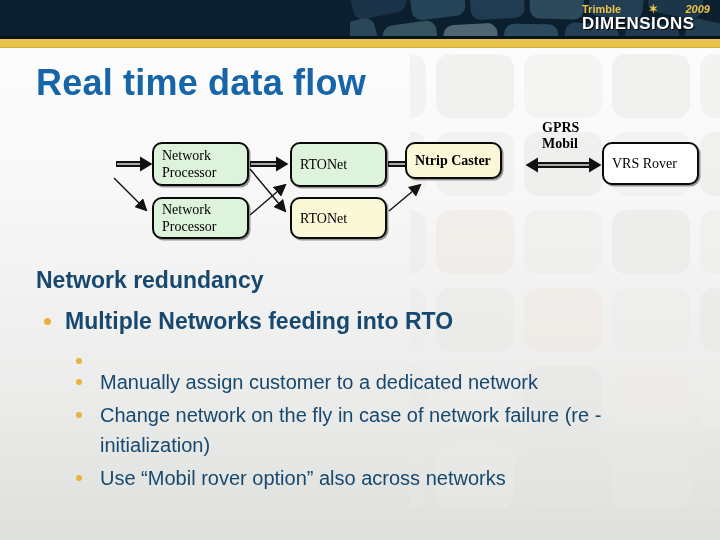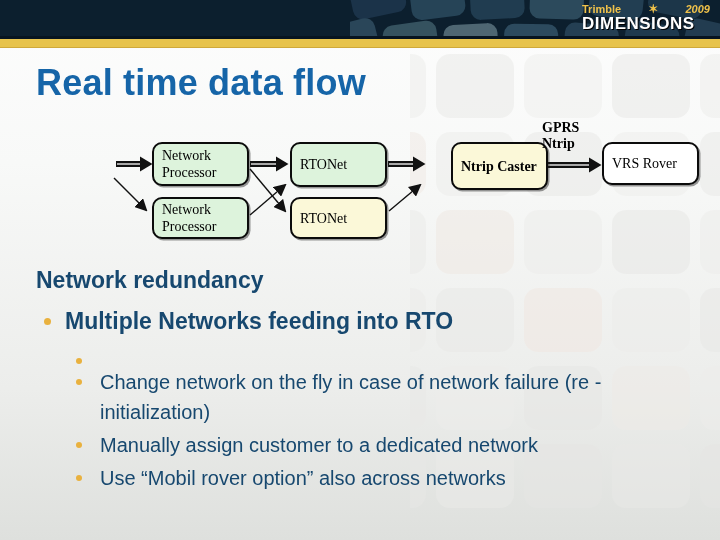--- a/index.html
+++ b/index.html
@@ -169,51 +169,51 @@
     </div>
     <div class="dbox green" style="left:152px;top:197px;width:97px;height:42px;">
       <span>Network Processor</span>
     </div>
     <div class="dbox green" style="left:290px;top:142px;width:97px;height:45px;">
       <span>RTONet</span>
     </div>
     <div class="dbox yellow" style="left:290px;top:197px;width:97px;height:42px;">
       <span>RTONet</span>
     </div>
-    <div class="dbox yellow bold" style="left:451px;top:142px;width:97px;height:48px;">
+    <div class="dbox yellow bold" style="left:405px;top:142px;width:97px;height:37px;">
       <span>Ntrip Caster</span>
     </div>
     <div class="dbox" style="left:602px;top:142px;width:97px;height:43px;">
       <span>VRS Rover</span>
     </div>
 
     <div class="gprs">
       <div>GPRS</div>
-      <div>Ntrip</div>
+      <div>Mobil</div>
     </div>
   </div>
 
   <section class="bodytext">
     <h2>Network redundancy</h2>
     <div class="l1">
       <span class="dot d1"></span>
       <span class="l1text">Multiple Networks feeding into RTO</span>
     </div>
     <div class="l2list">
       <div class="l2">
         <span class="dot d2"></span>
       </div>
       <div class="l2">
         <span class="dot d2"></span>
+        <span class="l2text">Manually assign customer to a dedicated network</span>
+      </div>
+      <div class="l2">
+        <span class="dot d2"></span>
         <span class="l2text">Change network on the fly in case of network failure (re -initialization)</span>
       </div>
       <div class="l2">
         <span class="dot d2"></span>
-        <span class="l2text">Manually assign customer to a dedicated network</span>
-      </div>
-      <div class="l2">
-        <span class="dot d2"></span>
         <span class="l2text">Use “Mobil rover option” also across networks</span>
       </div>
     </div>
   </section>
 
 </div>
 
 </body></html>

